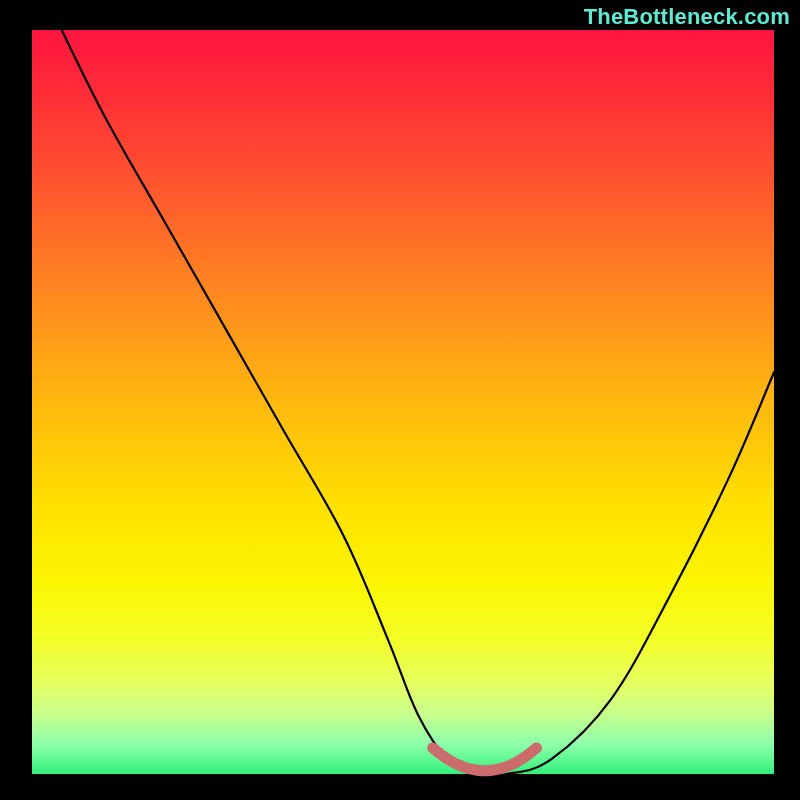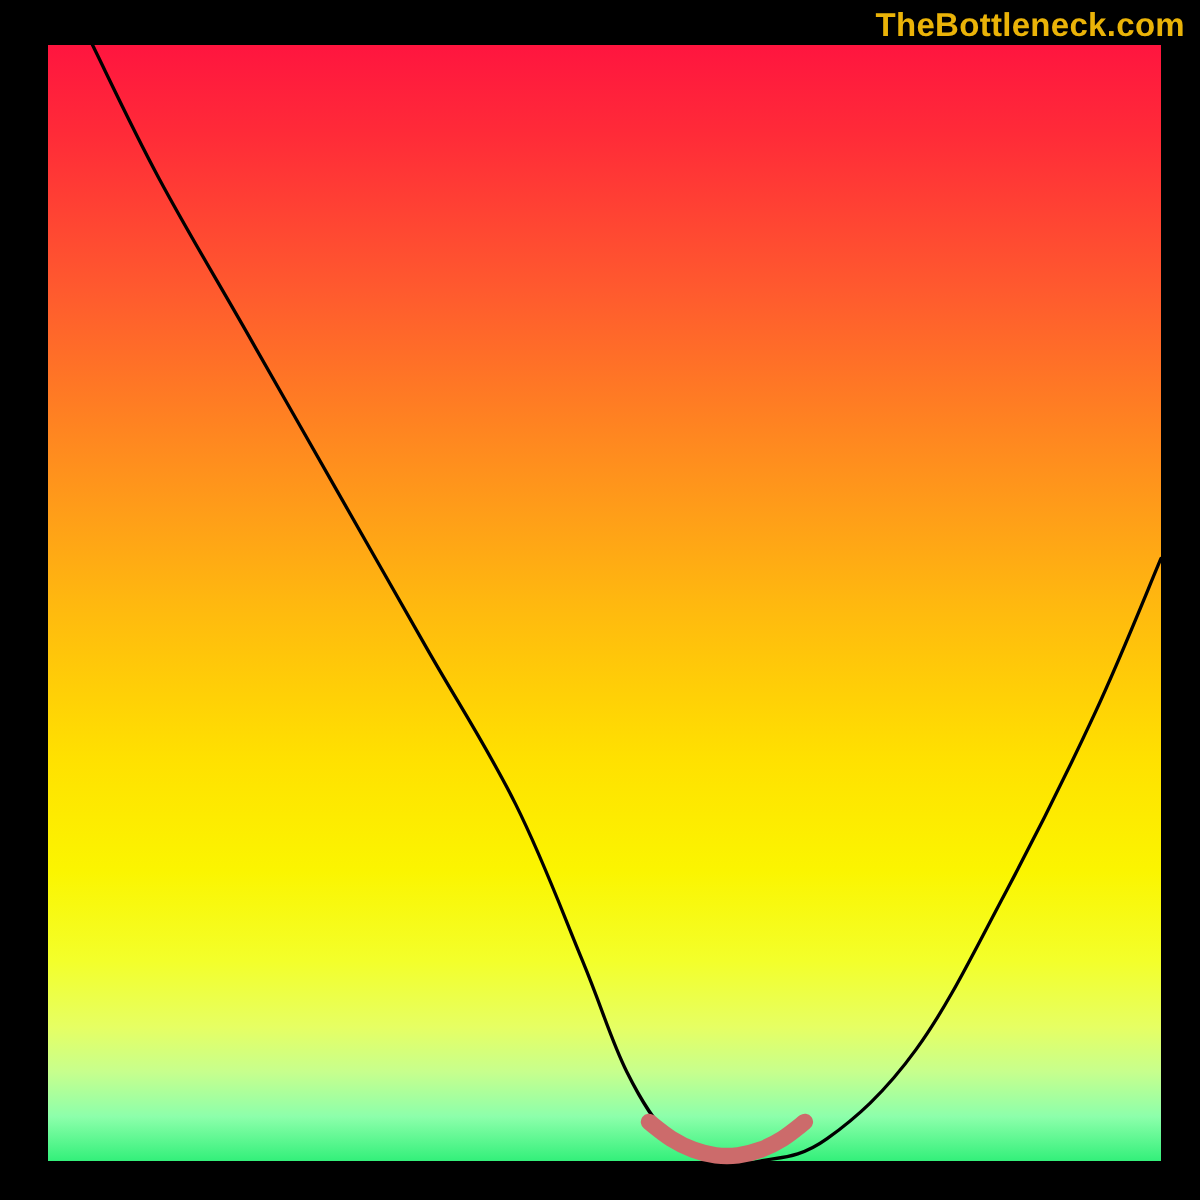--- a/index.html
+++ b/index.html
@@ -37,21 +37,21 @@
       #e6ff63 88%,
       #c7ff8d 92%,
       #8dffab 96%,
       #33f07a 100%
     );
   }
   .watermark {
     position: absolute;
     top: 4px;
     right: 10px;
-    color: #eab308;
+    color: #5eead4;
     font-size: 22px;
     font-weight: 600;
     letter-spacing: 0.2px;
     z-index: 5;
   }
   svg.curve {
     position: absolute;
     left: 0; top: 0;
     width: 100%;
     height: 100%;

